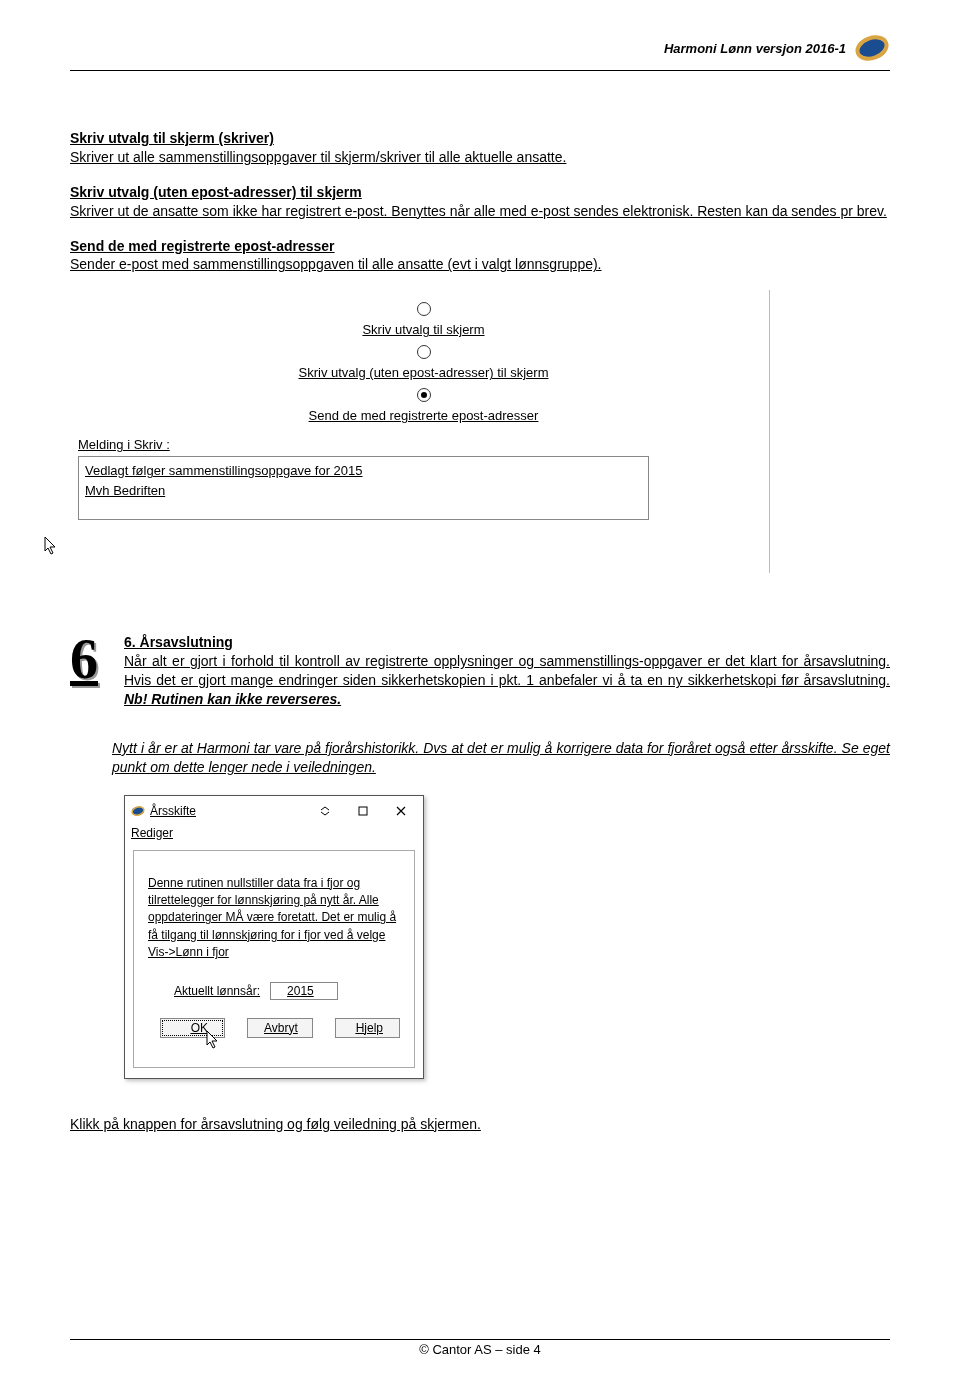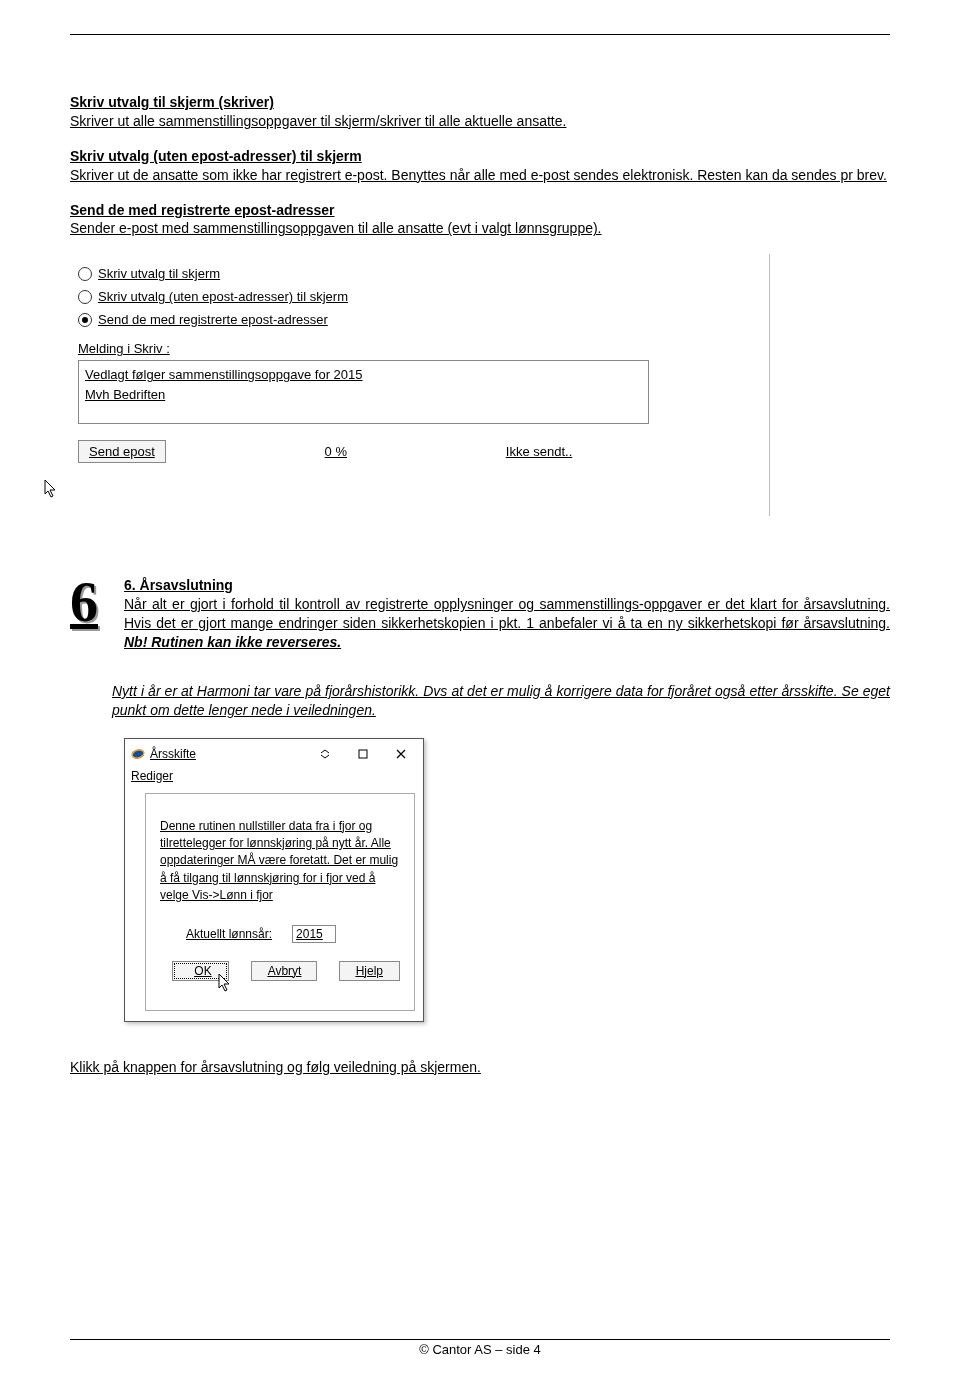--- a/index.html
+++ b/index.html
@@ -45,20 +45,21 @@
     border-left: none;
     border-top: none;
     border-bottom: none;
     padding: 8px 0 14px 8px;
   }
   .radio-row {
     display: flex; align-items: center; gap: 6px;
     padding: 4px 0;
     font-family: "Segoe UI", Tahoma, sans-serif;
     font-size: 13px;
+    flex-direction: column;
   }
   .radio-icon {
     width: 14px; height: 14px; border-radius: 50%;
     border: 1px solid #333; display: inline-flex;
     align-items: center; justify-content: center;
     background: #fff;
   }
   .radio-icon.selected::after{
     content:""; width:6px; height:6px; border-radius:50%; background:#000;
   }
@@ -120,48 +121,57 @@
   }
   .titlebar-left { display:flex; align-items:center; gap:5px; }
   .tb-icon { width:14px; height:14px; display:inline-block; }
   .titlebar-ctrls { display:flex; gap:2px; }
   .tb-btn {
     width: 36px; height: 22px; display:flex; align-items:center; justify-content:center;
     font-size: 14px; font-family: "Segoe UI";
   }
   .menubar { padding: 2px 6px 4px 6px; font-size: 12px; }
   .dlg-body {
-    margin: 6px 8px 10px 20px;
+    margin: 6px 8px 10px 8px;
     border: 1px solid #aaa;
     padding: 24px 14px 14px 14px;
   }
   .dlg-text { font-size: 12px; line-height: 1.45; margin-bottom: 20px; }
-  .year-row { display:flex; align-items:center; gap:20px; margin-left: 26px; margin-bottom: 18px; }
+  .year-row { display:flex; align-items:center; gap:10px; margin-left: 26px; margin-bottom: 18px; }
   .year-input {
-    border: 1px solid #888; padding: 1px 3px; width: 44px;
+    border: 1px solid #888; padding: 1px 16px; width: 68px;
     font-size: 12px; background:#fff;
   }
   .dlg-buttons { display:flex; gap: 22px; margin-left: 12px; }
   .dlg-btn {
     border: 1px solid #888; background: #f4f4f4;
     padding: 2px 16px; width: 66px; text-align: right;
     font-size: 12px;
   }
   .dlg-btn.focus { outline: 1px dotted #000; outline-offset: -3px; }
   .final-para { margin-top: 36px; }
   .footer {
     position: absolute; left:70px; right:70px; bottom: 38px;
     text-align: center; font-size: 13px;
   }
   .footer hr { border:none; border-top:1.5px solid #000; margin-bottom:2px; }
 </style>
 </head>
 <body>
 
 <div class="page">
+  <div class="doc-header">
+    <span>Harmoni Lønn versjon 2016-1</span>
+    <span class="logo-icon">
+      <svg viewBox="0 0 36 36">
+          <ellipse cx="18" cy="18" rx="15" ry="10" fill="#1a4d8f"></ellipse>
+          <ellipse cx="18" cy="18" rx="15" ry="10" fill="none" stroke="#d9a441" stroke-width="4" transform="rotate(-20 18 18)"></ellipse>
+        </svg>
+    </span>
+  </div>
   <hr class="rule">
 
   <div class="content">
     <div class="para">
       <span class="bold">Skriv utvalg til skjerm (skriver)</span><br>
       <span>Skriver ut alle sammenstillingsoppgaver til skjerm/skriver til alle aktuelle ansatte.</span>
     </div>
     <div class="para">
       <span class="bold">Skriv utvalg (uten epost-adresser) til skjerm</span><br>
       <span>Skriver ut de ansatte som ikke har registrert e-post. Benyttes når alle med e-post sendes elektronisk. Resten kan da sendes pr brev.</span>
@@ -181,25 +191,20 @@
         <span>Skriv utvalg (uten epost-adresser) til skjerm</span>
       </div>
       <div class="radio-row">
         <span class="radio-icon selected"></span>
         <span>Send de med registrerte epost-adresser</span>
       </div>
       <div class="melding-label">Melding i Skriv :</div>
       <div class="textarea-box">
         <div>Vedlagt følger sammenstillingsoppgave for 2015</div>
         <div>Mvh Bedriften</div>
-      </div>
-      <div class="send-row">
-        <button class="win-btn"><u>S</u><span>end epost</span></button>
-        <span class="prog-text">0 %</span>
-        <span>Ikke sendt..</span>
       </div>
       <svg class="cursor-arrow" viewBox="0 0 14 20">
           <path d="M1 1 L1 15 L4 12 L7 18 L9 17 L6 11 L11 11 Z" fill="#fff" stroke="#000" stroke-width="1"></path>
         </svg>
     </div>
 
     <div class="section-6">
       <div class="big-6">6</div>
       <div class="section-6-body">
         <div class="para justify">

